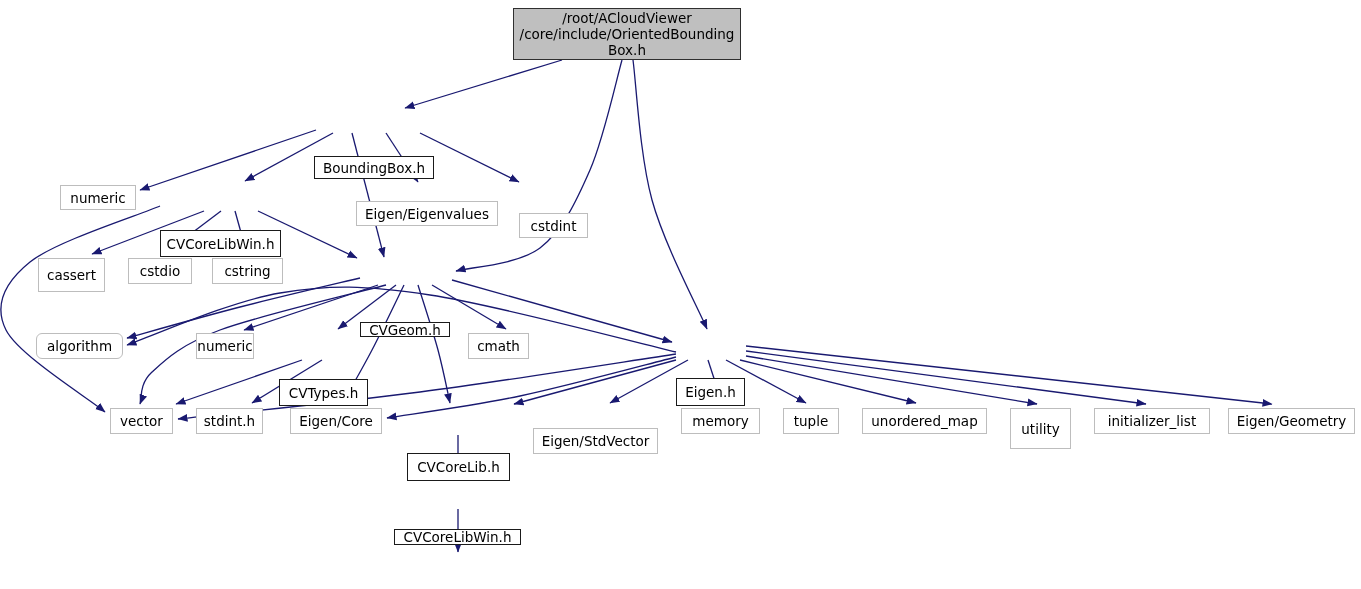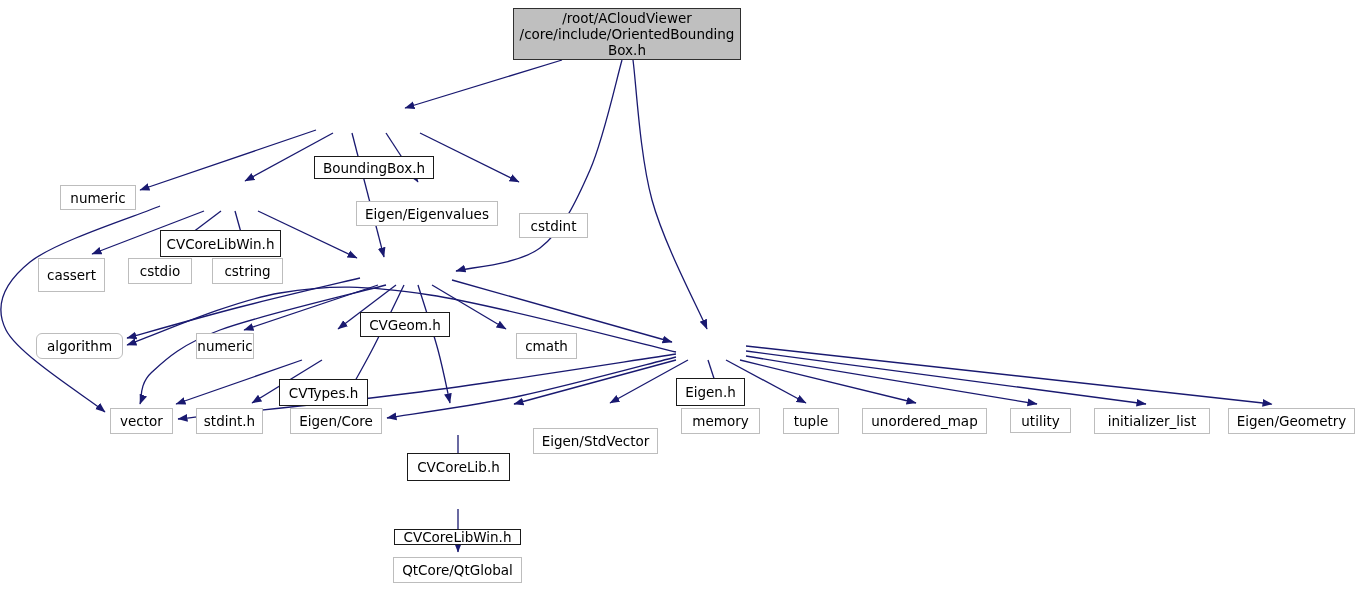--- a/index.html
+++ b/index.html
@@ -88,32 +88,31 @@
 /core/include/OrientedBounding
 Box.h</div>
     <div class="node internal" style="left: 314px; top: 110px; width: 120px; height: 23px;">BoundingBox.h</div>
     <div class="node external" style="left: 60px; top: 185px; width: 76px; height: 25px;">numeric</div>
     <div class="node internal" style="left: 160px; top: 184px; width: 121px; height: 27px;">CVCoreLibWin.h</div>
     <div class="node external" style="left: 356px; top: 185px; width: 142px; height: 25px; margin-top: 16px;">Eigen/Eigenvalues</div>
     <div class="node external" style="left: 519px; top: 185px; width: 69px; height: 25px; margin-top: 28px;">cstdint</div>
     <div class="node external" style="left: 38px; top: 258px; width: 67px; height: 34px;">cassert</div>
     <div class="node external" style="left: 128px; top: 258px; width: 64px; height: 26px;">cstdio</div>
     <div class="node external" style="left: 212px; top: 258px; width: 71px; height: 26px;">cstring</div>
-    <div class="node internal" style="left: 360px; top: 266px; width: 90px; height: 25px;">CVGeom.h</div>
+    <div class="node internal" style="left: 360px; top: 276px; width: 90px; height: 15px;">CVGeom.h</div>
     <div class="node external" style="left: 36px; top: 333px; width: 87px; height: 26px; border-radius: 6px;">algorithm</div>
     <div class="node external" style="left: 196px; top: 333px; width: 58px; height: 26px;">numeric</div>
     <div class="node internal" style="left: 279px; top: 333px; width: 89px; height: 27px;">CVTypes.h</div>
-    <div class="node external" style="left: 516px; top: 333px; width: 61px; height: 26px; text-align: center;">cmath</div>
+    <div class="node external" style="left: 468px; top: 333px; width: 61px; height: 26px; text-align: center;">cmath</div>
     <div class="node internal" style="left: 676px; top: 332px; width: 69px; height: 28px;">Eigen.h</div>
     <div class="node external" style="left: 110px; top: 408px; width: 63px; height: 26px;">vector</div>
     <div class="node external" style="left: 196px; top: 408px; width: 67px; height: 26px;">stdint.h</div>
     <div class="node external" style="left: 290px; top: 408px; width: 92px; height: 26px;">Eigen/Core</div>
     <div class="node internal" style="left: 407px; top: 407px; width: 103px; height: 28px;">CVCoreLib.h</div>
     <div class="node external" style="left: 533px; top: 428px; width: 125px; height: 26px;">Eigen/StdVector</div>
     <div class="node external" style="left: 681px; top: 408px; width: 79px; height: 26px;">memory</div>
     <div class="node external" style="left: 783px; top: 408px; width: 56px; height: 26px;">tuple</div>
     <div class="node external" style="left: 862px; top: 408px; width: 125px; height: 26px;">unordered_map</div>
-    <div class="node external" style="left: 1010px; top: 408px; width: 61px; height: 25px;">utility</div>
+    <div class="node external" style="left: 1010px; top: 408px; width: 61px; height: 41px;">utility</div>
     <div class="node external" style="left: 1094px; top: 408px; width: 116px; height: 26px;">initializer_list</div>
     <div class="node external" style="left: 1228px; top: 408px; width: 127px; height: 26px;">Eigen/Geometry</div>
     <div class="node internal" style="left: 394px; top: 483px; width: 127px; height: 16px;">CVCoreLibWin.h</div>
-    <div class="node external" style="left: 393px; top: 557px; width: 129px; height: 26px;">QtCore/QtGlobal</div>
   </div>
 
 </body></html>

